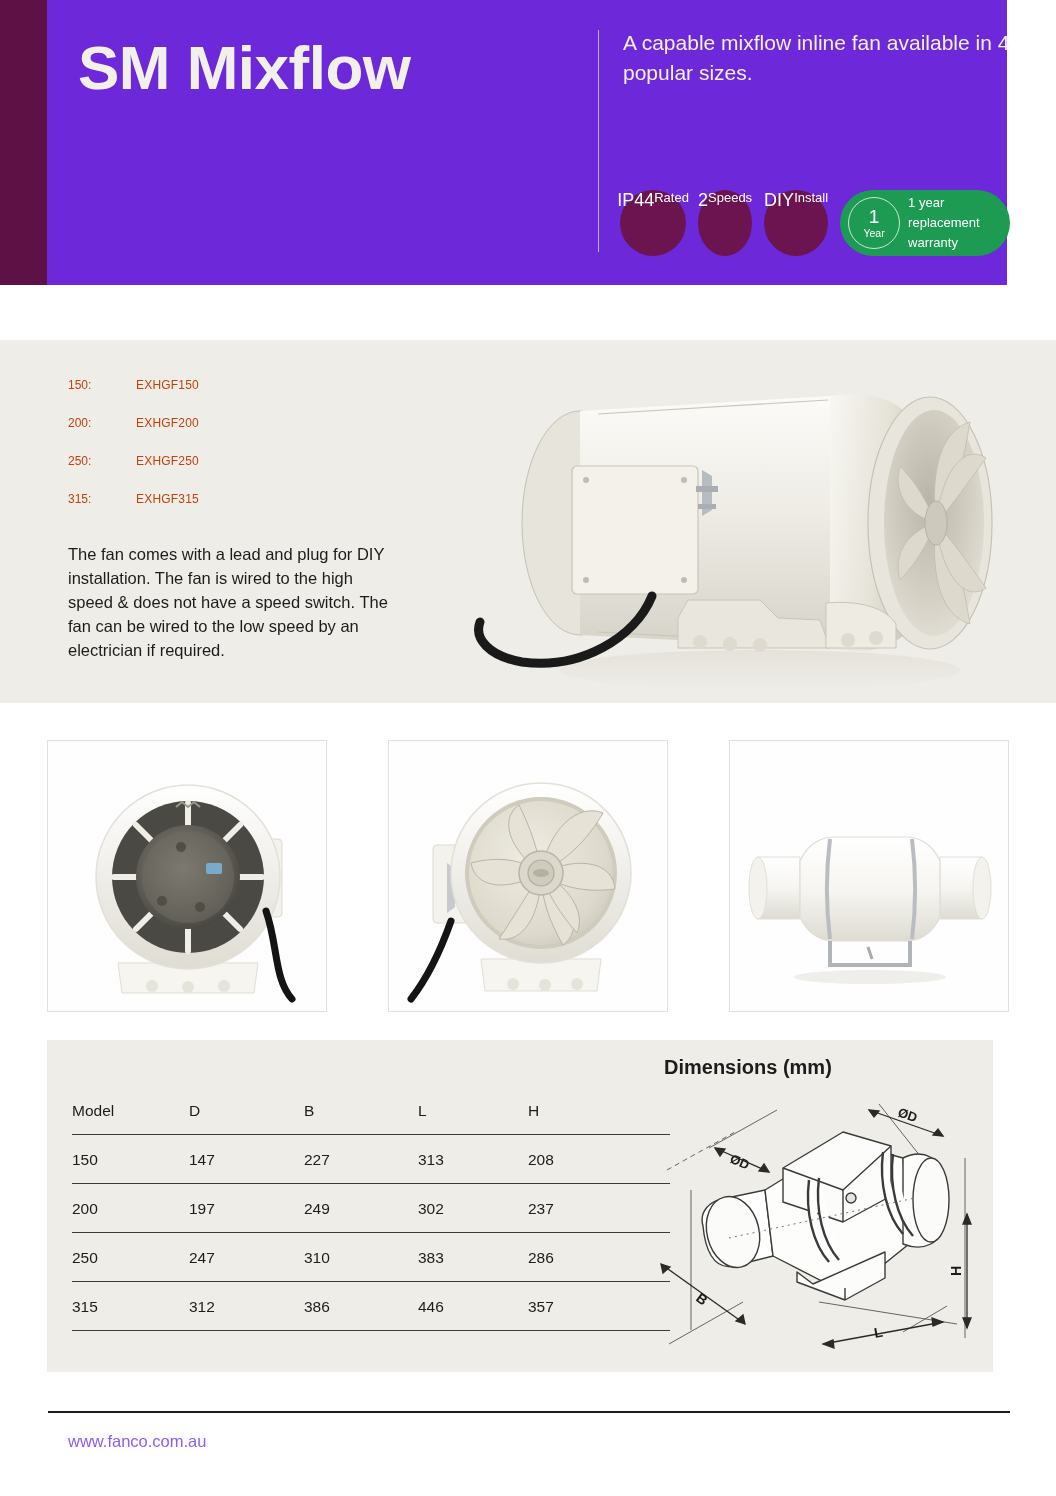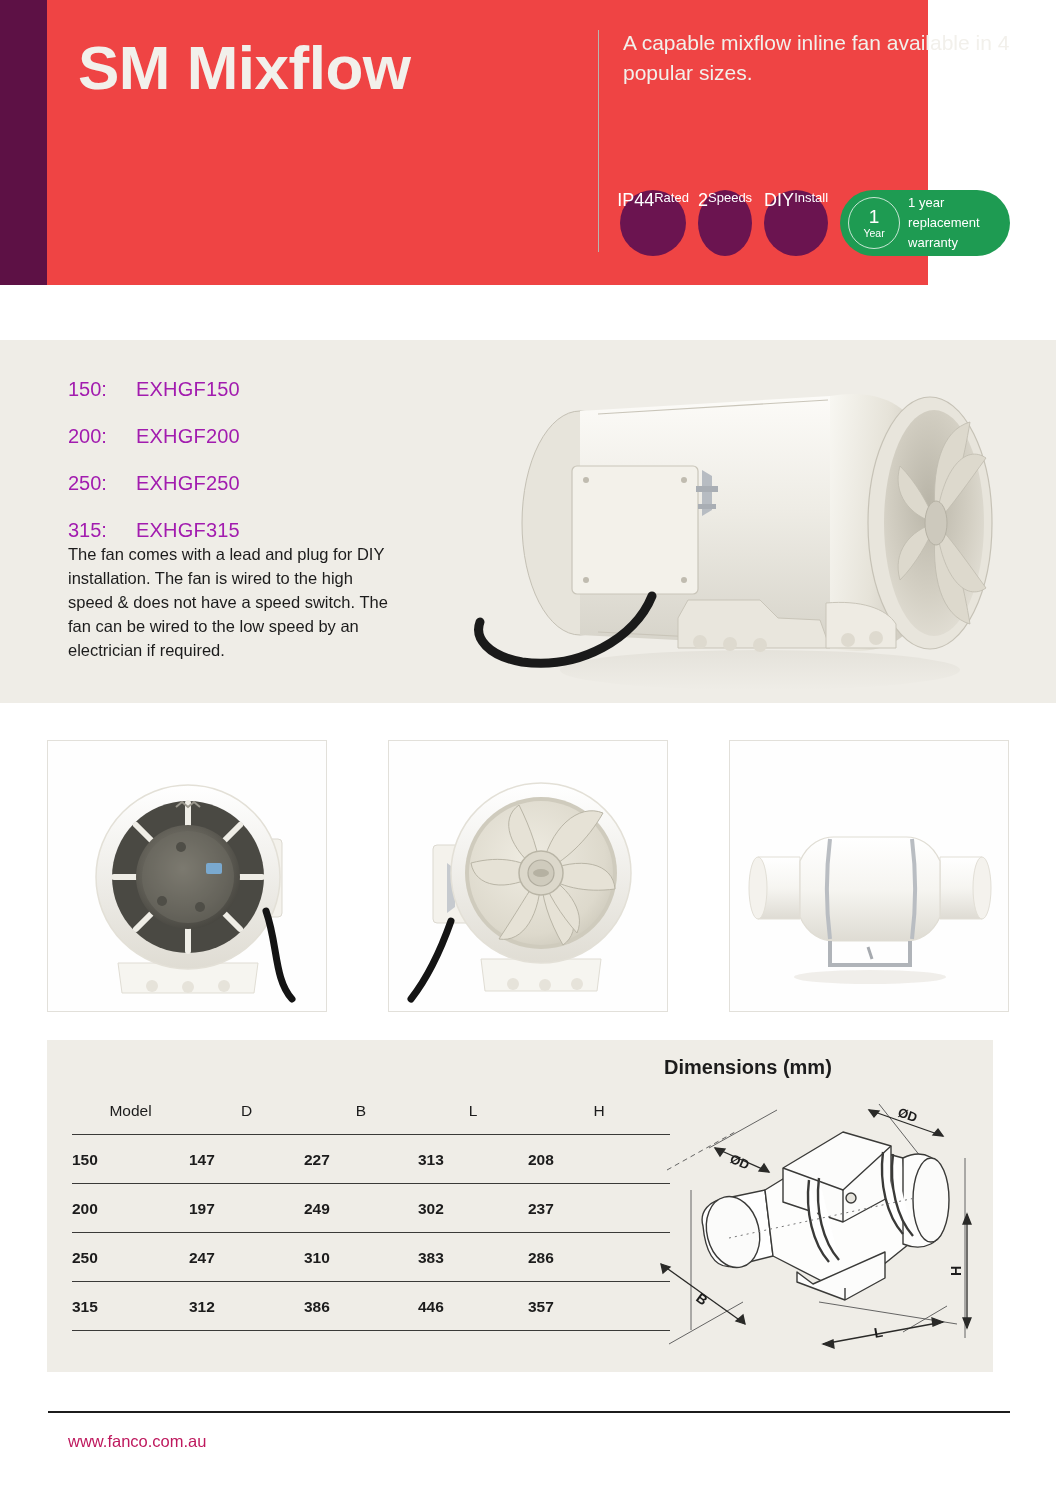--- a/index.html
+++ b/index.html
@@ -6,22 +6,22 @@
   html, body {
     width: 1056px; height: 1496px;
     background: #ffffff;
     font-family: "Liberation Sans", sans-serif;
     overflow: hidden;
   }
   .page { position: relative; width: 1056px; height: 1496px; background: #fff; }
 
   
   .header {
-    position: absolute; left: 0; top: 0; width: 928px; height: 285px;
-    background: #ef4444;
+    position: absolute; left: 0; top: 0; width: 1007px; height: 285px;
+    background: #6d28d9;
   }
   .header-accent {
     position: absolute; left: 0; top: 0; width: 47px; height: 285px;
     background: #5d1145;
   }
   .title-block {
     position: absolute; left: 78px; top: 28px; width: 500px;
   }
   .title-line {
     color: #f2f0eb;
@@ -74,21 +74,21 @@
   .warranty-ring .big { font-size: 19px; font-weight: 400; line-height: 20px; }
   .warranty-ring .small { font-size: 10.5px; line-height: 13px; }
   .warranty-text { font-size: 13px; line-height: 20px; }
 
   
   .info-panel {
     position: absolute; left: 0; top: 340px; width: 1056px; height: 363px;
     background: #efede7;
   }
   .model-list { position: absolute; left: 68px; top: 38px; }
-  .model-row { display: flex; margin-bottom: 24px; font-size: 20px; color: #a21caf; }
+  .model-row { display: flex; margin-bottom: 24px; font-size: 12px; color: #c2410c; }
   .model-row .code { width: 68px; }
   .model-row .sku { letter-spacing: 0.2px; }
   .info-para {
     position: absolute; left: 68px; top: 202px; width: 330px;
     font-size: 16.5px; line-height: 24px; color: #1c1c1c;
   }
 
   
   .hero-photo {
     position: absolute; left: 430px; top: -22px; width: 620px; height: 390px;
@@ -111,26 +111,26 @@
   .spec-panel {
     position: absolute; left: 47px; top: 1040px;
     width: 946px; height: 332px;
     background: #efede7;
   }
   .spec-table {
     position: absolute; left: 25px; top: 62px; width: 598px;
     border-collapse: collapse;
   }
   .spec-table th {
-    text-align: center; font-size: 15.5px; font-weight: 400;
+    text-align: left; font-size: 15.5px; font-weight: 400;
     color: #1c1c1c; padding: 0 0 14px 0;
     border-bottom: 1.5px solid #3a3a38;
   }
   .spec-table td {
-    text-align: left; font-size: 15.5px; font-weight: 700;
+    text-align: left; font-size: 15.5px; font-weight: 400;
     color: #1c1c1c; padding: 16px 0 14px 0;
     border-bottom: 1.5px solid #3a3a38;
   }
   .spec-table th:nth-child(1), .spec-table td:nth-child(1) { width: 117px; }
   .spec-table th:nth-child(2), .spec-table td:nth-child(2) { width: 115px; }
   .spec-table th:nth-child(3), .spec-table td:nth-child(3) { width: 114px; }
   .spec-table th:nth-child(4), .spec-table td:nth-child(4) { width: 110px; }
 
   .dim-title {
     position: absolute; left: 617px; top: 16px;
@@ -140,21 +140,21 @@
     position: absolute; left: 600px; top: 46px; width: 346px; height: 278px;
   }
 
   
   .footer-rule {
     position: absolute; left: 48px; top: 1411px;
     width: 962px; height: 1.5px; background: #1c1c1c;
   }
   .footer-url {
     position: absolute; left: 68px; top: 1432px;
-    font-size: 16.5px; color: #be185d;
+    font-size: 16.5px; color: #8b5cf6;
   }
 </style>
 </head>
 <body>
 
 <div class="page">
 
   <div class="header">
     <div class="header-accent"></div>
 

